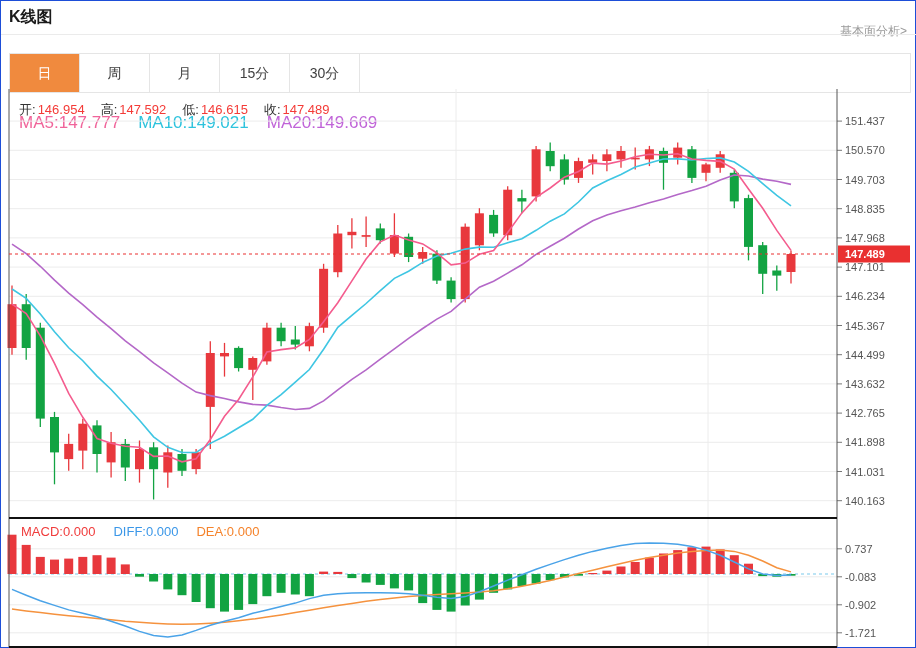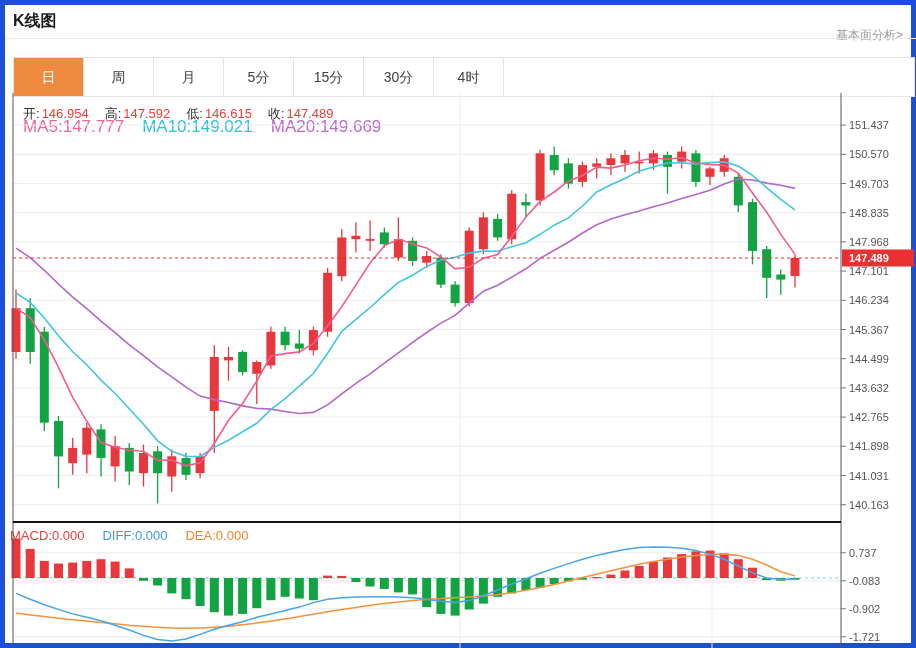--- a/index.html
+++ b/index.html
@@ -1,54 +1,52 @@
 <!DOCTYPE html>
 <html><head>
 <meta charset="utf-8">
 <style>
   html,body{margin:0;padding:0;}
   body{width:916px;height:648px;position:relative;background:#fff;
        font-family:"Liberation Sans","DejaVu Sans",sans-serif;overflow:hidden;}
-  .wrap{position:absolute;inset:0;border:5px solid #1d4ed8;box-sizing:border-box;}
+  .wrap{position:absolute;inset:0;border:1px solid #1d4ed8;box-sizing:border-box;}
   .page-title{position:absolute;left:8px;top:6px;font-size:16px;font-weight:bold;color:#1a1a1a;}
   .analysis-link{position:absolute;right:8px;top:22px;font-size:12px;color:#999;text-decoration:none;cursor:pointer;}
   .title-divider{position:absolute;left:0;top:33px;width:916px;height:1px;background:#ebebeb;}
   .tabbar{position:absolute;left:8px;top:52px;width:900px;height:38px;display:flex;
           border:1px solid #e5e5e5;box-sizing:content-box;}
   .tab{width:70px;height:38px;line-height:38px;text-align:center;font-size:14px;color:#404040;
        background:#fff;border-right:1px solid #e5e5e5;cursor:pointer;box-sizing:border-box;}
   .tab.active{background:#f08a3e;color:#fff;}
   .tab-filler{flex:1;background:#fff;}
   .quote-row{position:absolute;left:18px;top:100px;font-size:13px;color:#333;}
   .quote-row .itm{margin-right:16px;}
   .quote-row .val{margin-left:2px;}
   .ma-row{position:absolute;left:18px;top:112px;font-size:17px;}
   .ma-row .itm{margin-right:18px;}
-  .macd-row{position:absolute;left:5px;top:523px;font-size:13px;}
+  .macd-row{position:absolute;left:20px;top:523px;font-size:13px;}
   .macd-row .itm{margin-right:18px;}
   svg text{font-family:"Liberation Sans","DejaVu Sans",sans-serif;font-size:11px;fill:#555;}
   svg text.price-tag{fill:#fff;font-weight:bold;}
   #chart{position:absolute;left:0;top:0;}
 </style>
 </head>
 <body>
 
 <div class="wrap">
   <div class="page-title">K线图</div>
   <a class="analysis-link">基本面分析&gt;</a>
   <div class="title-divider"></div>
 
   <div class="tabbar">
       <div class="tab active">日</div>
       <div class="tab">周</div>
       <div class="tab">月</div>
-      <div class="tab">5分</div>
       <div class="tab">15分</div>
       <div class="tab">30分</div>
-      <div class="tab">4时</div>
       <div class="tab-filler"></div>
     </div>
 
   <div class="quote-row"><span class="itm"><span style="color: rgb(51, 51, 51);">开:</span><span class="val" style="color: rgb(244, 59, 55);">146.954</span></span><span class="itm"><span style="color: rgb(51, 51, 51);">高:</span><span class="val" style="color: rgb(244, 59, 55);">147.592</span></span><span class="itm"><span style="color: rgb(51, 51, 51);">低:</span><span class="val" style="color: rgb(244, 59, 55);">146.615</span></span><span class="itm"><span style="color: rgb(51, 51, 51);">收:</span><span class="val" style="color: rgb(244, 59, 55);">147.489</span></span></div>
   <div class="ma-row"><span class="itm"><span style="color: rgb(240, 100, 154);">MA5:</span><span class="val" style="color: rgb(240, 100, 154);">147.777</span></span><span class="itm"><span style="color: rgb(46, 195, 221);">MA10:</span><span class="val" style="color: rgb(46, 195, 221);">149.021</span></span><span class="itm"><span style="color: rgb(192, 100, 216);">MA20:</span><span class="val" style="color: rgb(192, 100, 216);">149.669</span></span></div>
   <div class="macd-row"><span class="itm"><span style="color: rgb(240, 60, 60);">MACD:</span><span class="val" style="color: rgb(240, 60, 60);">0.000</span></span><span class="itm"><span style="color: rgb(59, 151, 232);">DIFF:</span><span class="val" style="color: rgb(59, 151, 232);">0.000</span></span><span class="itm"><span style="color: rgb(245, 131, 43);">DEA:</span><span class="val" style="color: rgb(245, 131, 43);">0.000</span></span></div>
 
   <svg id="chart" width="916" height="648">
       <line x1="455" y1="88" x2="455" y2="645" stroke="#ececec"></line>
       <line x1="707" y1="88" x2="707" y2="645" stroke="#ececec"></line>

